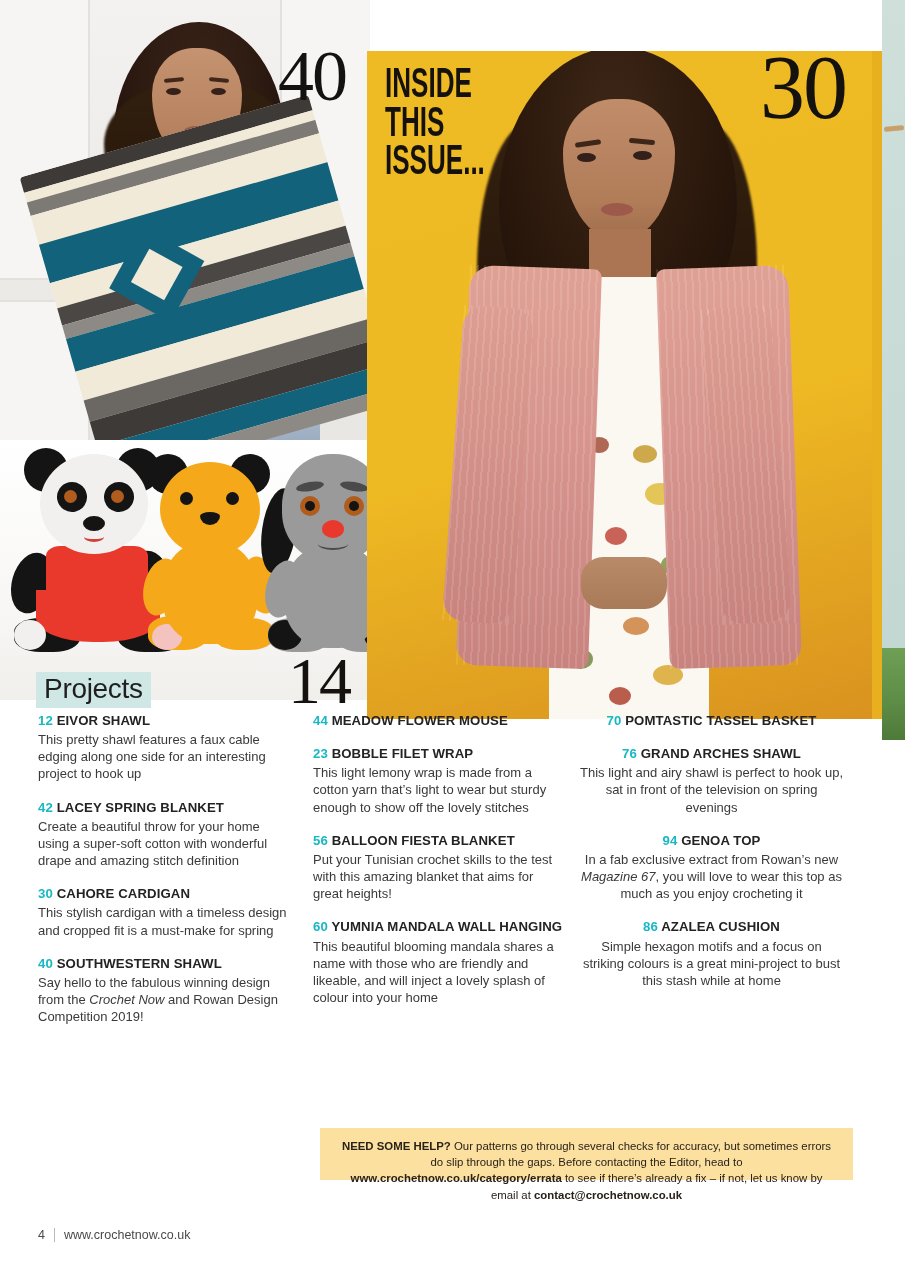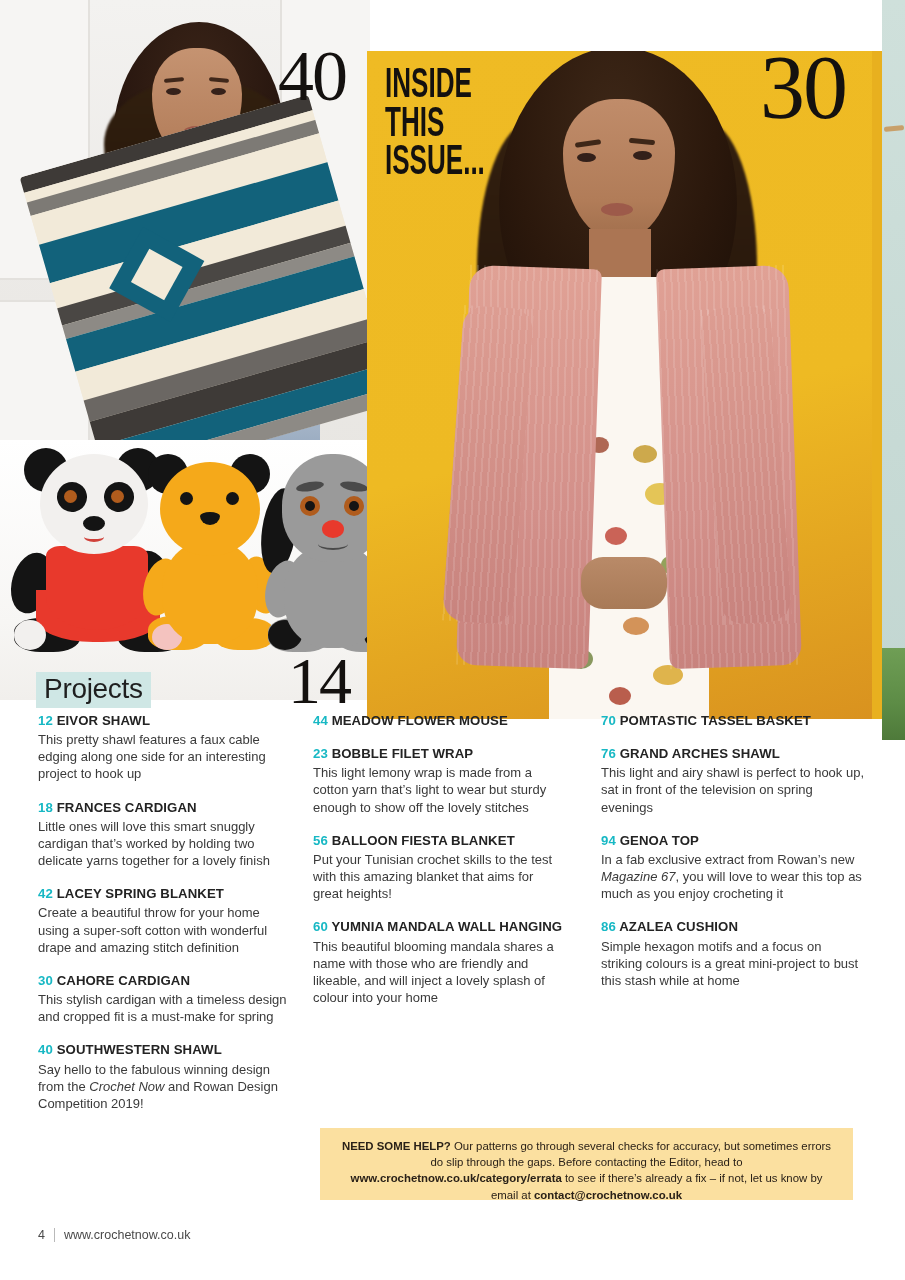--- a/index.html
+++ b/index.html
@@ -239,36 +239,36 @@
   .projects-head{
     position:absolute; left:36px; top:672px;
     background:#cfe7e5; padding:1px 8px 3px 8px;
     font-size:28px; font-weight:400; color:#1f1f1f; letter-spacing:-.3px;
   }
 
   .cols{ position:absolute; left:0; top:712px; width:905px; }
   .col{ position:absolute; top:0; }
   .col-1{ left:38px;  width:250px; }
   .col-2{ left:313px; width:250px; }
-  .col-3{ left:601px; width:265px; }
+  .col-3{ left:579px; width:265px;text-align:center; }
 
   .entry{ margin-bottom:16px; }
   .entry .hd{
     font-size:13.2px; font-weight:700; color:#232323; letter-spacing:.1px;
     line-height:1.3; margin-bottom:2px;
   }
   .entry .hd .pg{ color:#17b8c4; }
   .entry .desc{
     font-size:13px; line-height:1.32; color:#3a3a3a;
   }
   .entry .desc i{ font-style:italic; }
 
   
   .helpbox{
-    position:absolute; left:320px; top:1128px; width:533px; height:72px;
+    position:absolute; left:320px; top:1128px; width:533px; height:52px;
     background:#fbe0a0; padding:10px 16px; text-align:center;
   }
   .helpbox p{ font-size:11.4px; line-height:1.42; color:#2a2118; }
   .helpbox b{ font-weight:700; }
 
   
   .footer{
     position:absolute; left:38px; top:1228px;
     font-size:12.5px; color:#4a4a4a; display:flex; align-items:center; gap:9px;
   }
@@ -437,24 +437,20 @@
 
 <div class="projects-head">Projects</div>
 
 <div class="cols">
   <div class="col col-1">
       <div class="entry">
         <div class="hd"><span class="pg">12</span><span> EIVOR SHAWL</span></div>
         <div class="desc">This pretty shawl features a faux cable edging along one side for an interesting project to hook up</div>
       </div>
       <div class="entry">
-        <div class="hd"><span class="pg">18</span><span> FRANCES CARDIGAN</span></div>
-        <div class="desc">Little ones will love this smart snuggly cardigan that’s worked by holding two delicate yarns together for a lovely finish</div>
-      </div>
-      <div class="entry">
         <div class="hd"><span class="pg">42</span><span> LACEY SPRING BLANKET</span></div>
         <div class="desc">Create a beautiful throw for your home using a super-soft cotton with wonderful drape and amazing stitch definition</div>
       </div>
       <div class="entry">
         <div class="hd"><span class="pg">30</span><span> CAHORE CARDIGAN</span></div>
         <div class="desc">This stylish cardigan with a timeless design and cropped fit is a must-make for spring</div>
       </div>
       <div class="entry">
         <div class="hd"><span class="pg">40</span><span> SOUTHWESTERN SHAWL</span></div>
         <div class="desc"><span>Say hello to the fabulous winning design from the </span><i>Crochet Now</i><span> and Rowan Design Competition 2019!</span></div>

